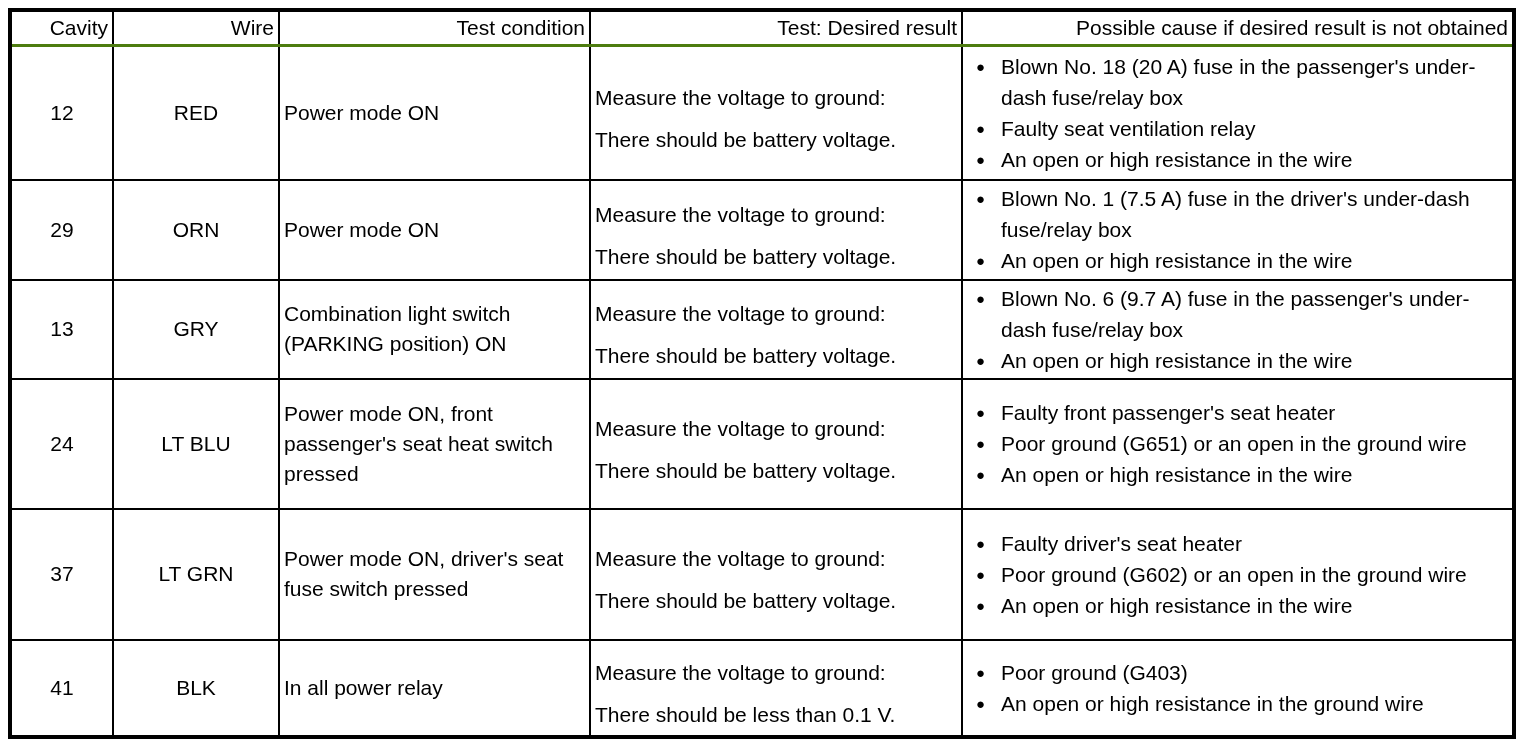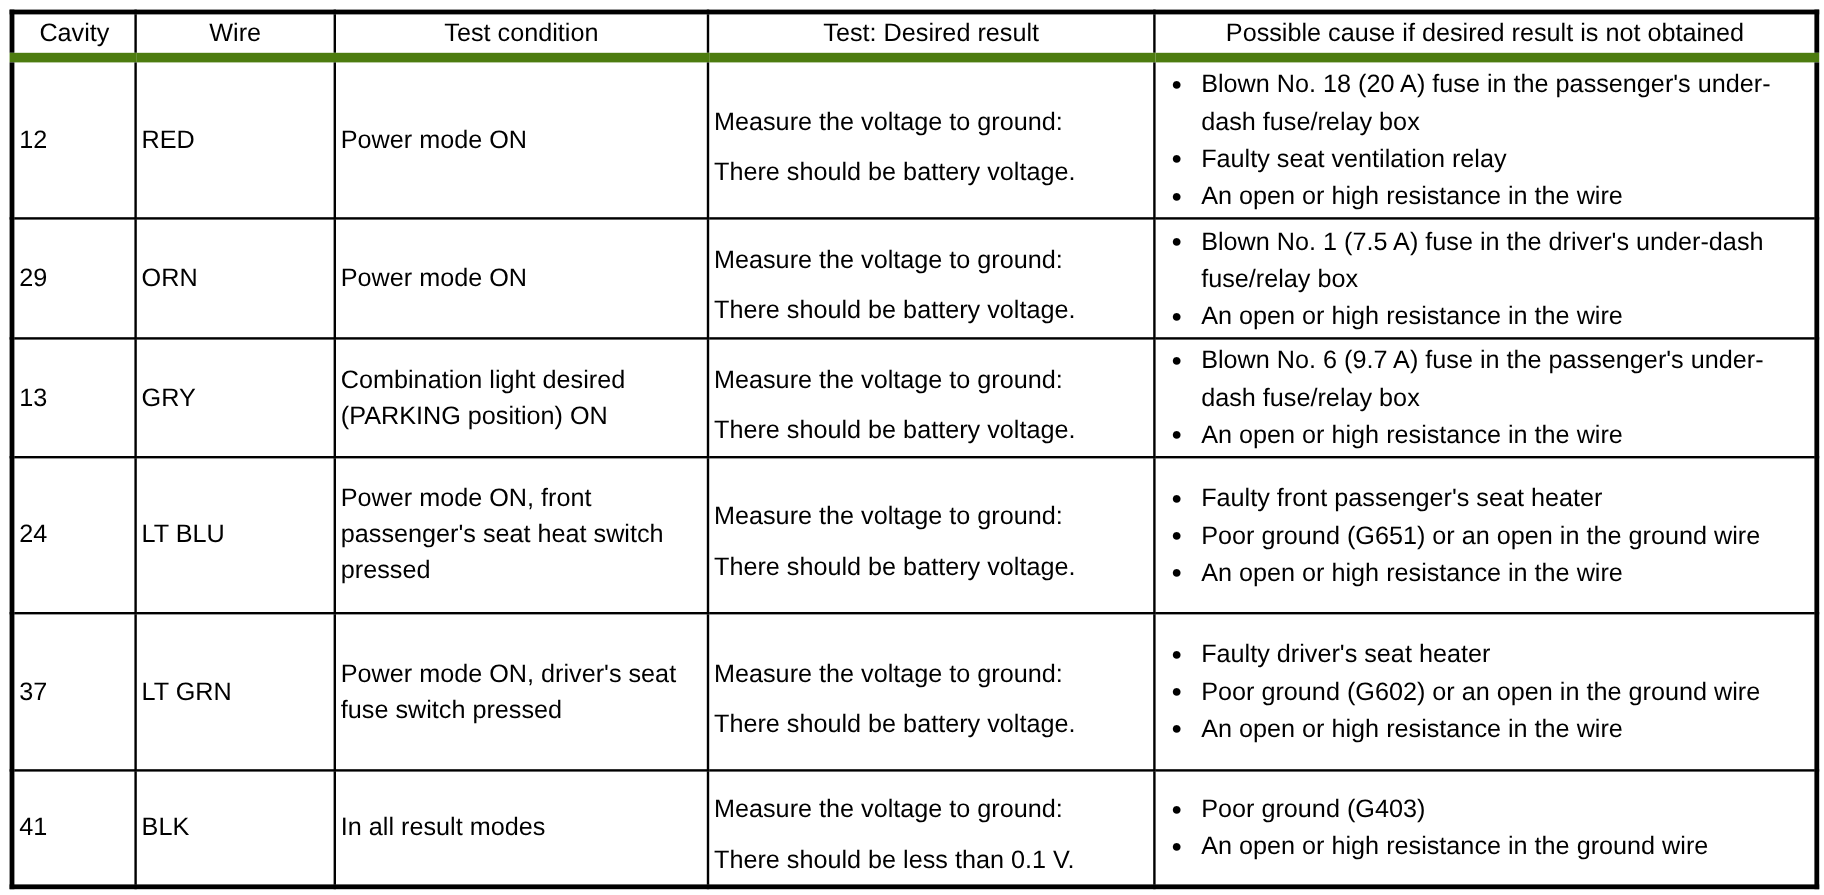--- a/index.html
+++ b/index.html
@@ -28,27 +28,27 @@
     font-size: 21px;
     line-height: 30px;
     vertical-align: middle;
     padding: 2px 4px;
     overflow: hidden;
   }
   table.test-table {
     border: 4px solid #000000;
   }
   table.test-table thead th {
-    border-bottom: 8px solid #4d7c0f;
+    border-bottom: 3px solid #4d7c0f;
     font-weight: normal;
-    text-align: center;
+    text-align: right;
     height: 30px;
     padding: 1px 4px;
   }
-  td.c-cavity, td.c-wire { text-align: left; }
+  td.c-cavity, td.c-wire { text-align: center; }
   td.c-cond, td.c-result { text-align: left; padding-left: 5px; padding-right: 3px; }
   td.c-cause { padding: 4px 2px 4px 4px; }
   .result-line { white-space: nowrap; margin-top: 12px; }
   .cause-item {
     display: flex;
     align-items: flex-start;
     line-height: 31px;
   }
   .bullet-icon {
     flex: 0 0 34px;
@@ -126,21 +126,21 @@
             </div>
             <div class="cause-item">
               <span class="bullet-icon">●</span>
               <span class="cause-text">An open or high resistance in the wire</span>
             </div>
           </td>
         </tr>
         <tr class="r2">
           <td class="c-cavity">13</td>
           <td class="c-wire">GRY</td>
-          <td class="c-cond">Combination light desired (PARKING position) ON</td>
+          <td class="c-cond">Combination light switch (PARKING position) ON</td>
           <td class="c-result">
             <div class="result-line">Measure the voltage to ground:</div>
             <div class="result-line">There should be battery voltage.</div>
           </td>
           <td class="c-cause">
             <div class="cause-item">
               <span class="bullet-icon">●</span>
               <span class="cause-text">Blown No. 6 (9.7 A) fuse in the passenger's under-dash fuse/relay box</span>
             </div>
             <div class="cause-item">
@@ -191,21 +191,21 @@
             </div>
             <div class="cause-item">
               <span class="bullet-icon">●</span>
               <span class="cause-text">An open or high resistance in the wire</span>
             </div>
           </td>
         </tr>
         <tr class="r5">
           <td class="c-cavity">41</td>
           <td class="c-wire">BLK</td>
-          <td class="c-cond">In all result modes</td>
+          <td class="c-cond">In all power relay</td>
           <td class="c-result">
             <div class="result-line">Measure the voltage to ground:</div>
             <div class="result-line">There should be less than 0.1 V.</div>
           </td>
           <td class="c-cause">
             <div class="cause-item">
               <span class="bullet-icon">●</span>
               <span class="cause-text">Poor ground (G403)</span>
             </div>
             <div class="cause-item">

